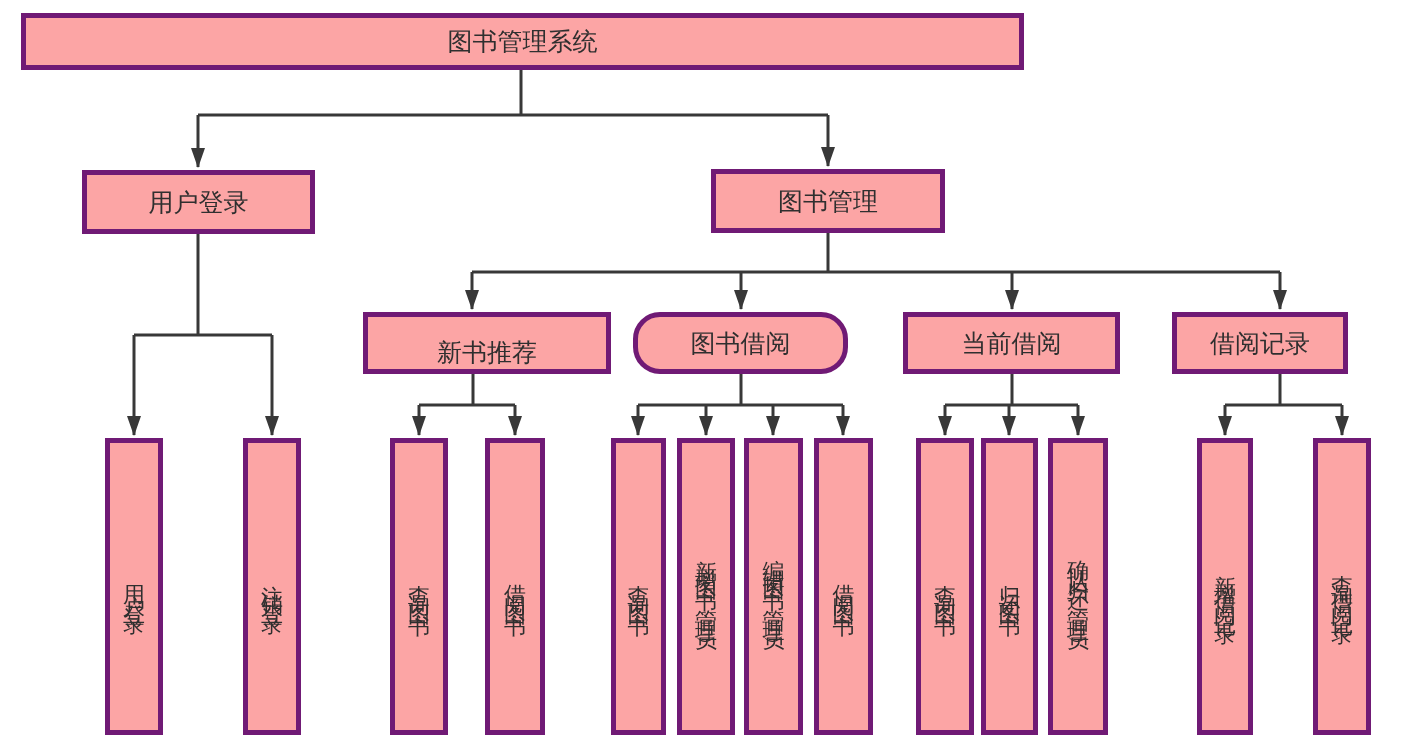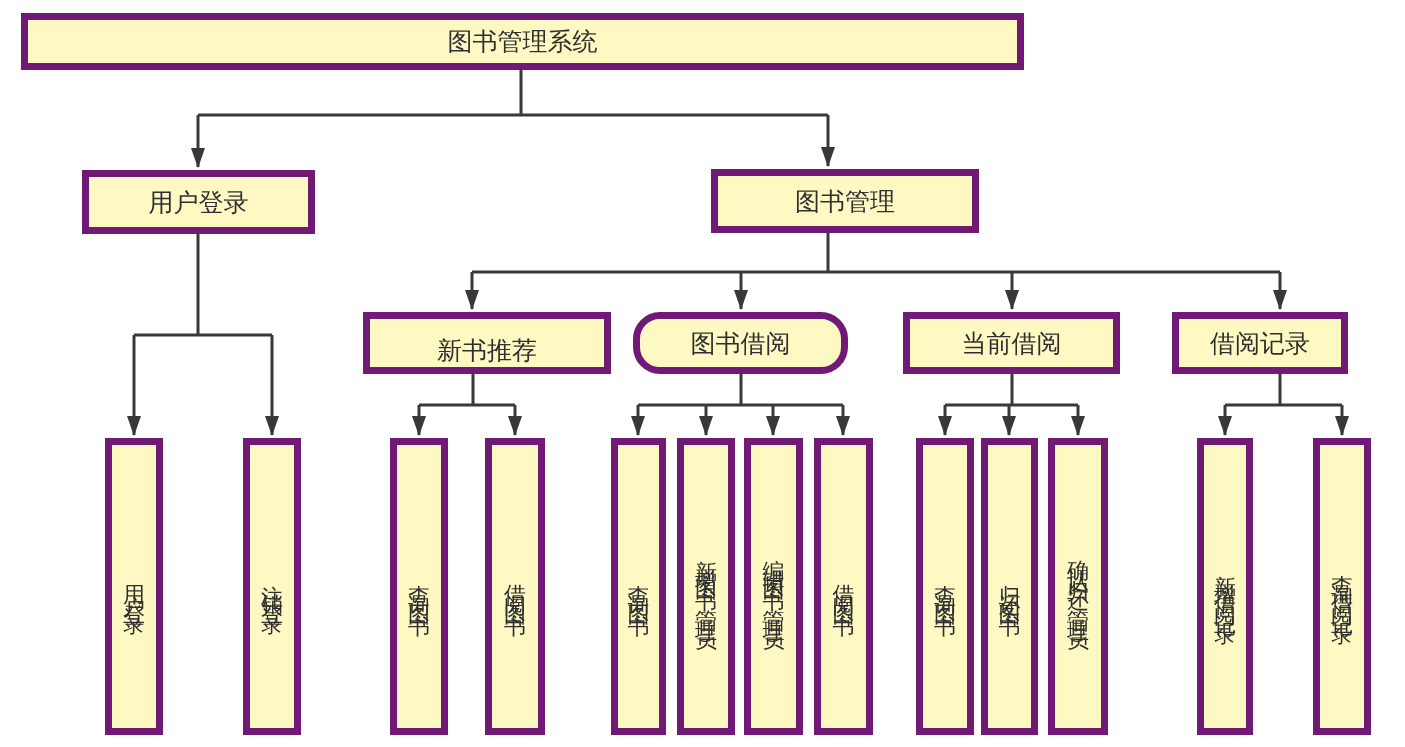--- a/index.html
+++ b/index.html
@@ -2,32 +2,32 @@
 <html><head>
 <meta charset="utf-8">
 <style>
   html,body { margin:0; padding:0; background:#ffffff; }
   .canvas {
     position:relative; width:1405px; height:747px; background:#ffffff;
     font-family:"DejaVu Sans","Liberation Sans",sans-serif; overflow:hidden;
   }
   svg.connectors { position:absolute; left:0; top:0; width:1405px; height:747px; z-index:1; }
   .node {
-    position:absolute; background:#fef9c3; border:7px solid #701a75;
+    position:absolute; background:#fca5a5; border:5px solid #701a75;
     box-sizing:border-box; display:flex; align-items:center; justify-content:center;
     z-index:2;
   }
   .hlabel { font-size:25px; color:#2f2f2f; white-space:nowrap; }
   .vlabel {
     writing-mode:vertical-rl; text-orientation:mixed;
     font-size:22px; letter-spacing:10px; line-height:1; color:#2f2f2f;
   }
   .root-box  { left:21px;  top:13px;  width:1003px; height:57px; }
   .b-login   { left:82px;  top:170px; width:233px; height:64px; }
-  .b-mgmt    { left:711px; top:169px; width:268px; height:64px; }
+  .b-mgmt    { left:711px; top:169px; width:234px; height:64px; }
   .s-newbook { left:363px; top:312px; width:248px; height:62px;align-items:flex-end; }
   .s-borrow  { left:633px; top:312px; width:215px; height:62px;border-radius:27px; }
   .s-current { left:903px; top:312px; width:217px; height:62px; }
   .s-records { left:1172px;top:312px; width:176px; height:62px; }
   .leaf { top:438px; height:297px; }
   .lf-0  { left:105px;  width:58px; }
   .lf-1  { left:243px;  width:58px; }
   .lf-2  { left:390px;  width:58px; }
   .lf-3  { left:485px;  width:60px; }
   .lf-4  { left:611px;  width:55px; }

